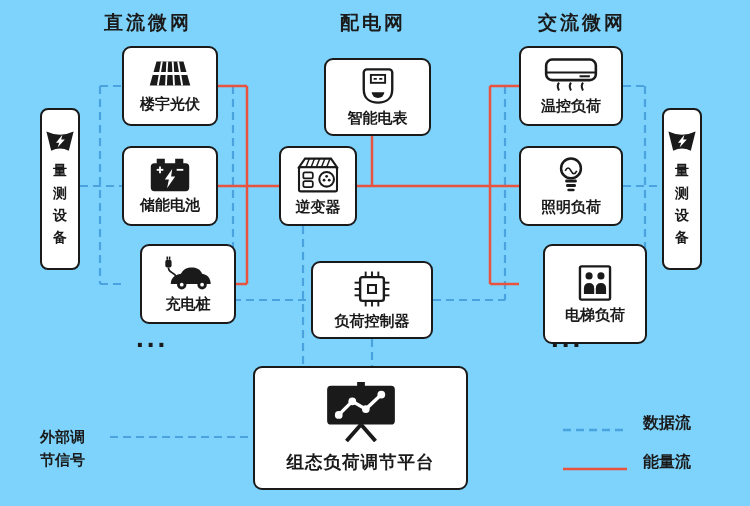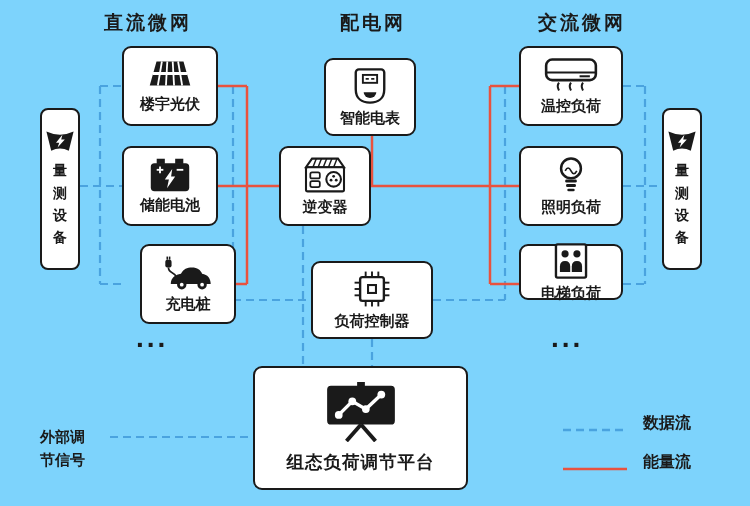--- a/index.html
+++ b/index.html
@@ -121,34 +121,34 @@
   <div class="node" style="left:40px;top:108px;width:40px;height:162px;border-radius:8px">
     <span class="ic">
       <svg width="32" height="26" viewBox="0 0 40 32">
         <path d="M3 3 Q20 11 37 3 L31 27 Q20 21 9 27 Z" fill="#1a1a1a"></path>
         <polygon points="23,7 15,17 19,17 17,23 26,13 21.5,13" fill="#fff"></polygon>
       </svg>
     </span>
     <span class="vlbl">量测设备</span>
   </div>
 
-  <div class="node" style="left:324px;top:58px;width:92px;height:78px">
+  <div class="node" style="left:324px;top:58px;width:107px;height:78px">
     <span class="ic">
       <svg width="38" height="38" viewBox="0 0 48 48">
         <path d="M10 3 h28 a4 4 0 0 1 4 4 v21 c0 12 -8 17 -18 17 c-10 0 -18 -5 -18 -17 v-21 a4 4 0 0 1 4 -4 z" fill="#fff" stroke="#1a1a1a" stroke-width="3"></path>
         <rect x="15" y="10" width="18" height="10" fill="none" stroke="#1a1a1a" stroke-width="2.4"></rect>
         <line x1="18.5" y1="15" x2="22.5" y2="15" stroke="#1a1a1a" stroke-width="2.2"></line>
         <line x1="25.5" y1="15" x2="29.5" y2="15" stroke="#1a1a1a" stroke-width="2.2"></line>
         <path d="M16 32 a8 7 0 0 0 16 0 z" fill="#1a1a1a"></path>
       </svg>
     </span>
     <span class="lbl">智能电表</span>
   </div>
 
-  <div class="node" style="left:279px;top:146px;width:92px;height:80px">
+  <div class="node" style="left:279px;top:146px;width:78px;height:80px">
     <span class="ic">
       <svg width="50" height="38" viewBox="0 0 56 44">
         <polygon points="13,3 43,3 50,13 6,13" fill="#fff" stroke="#1a1a1a" stroke-width="2.4"></polygon>
         <g stroke="#1a1a1a" stroke-width="1.7">
           <line x1="18" y1="3" x2="14" y2="13"></line>
             <line x1="24" y1="3" x2="20" y2="13"></line>
           <line x1="30" y1="3" x2="26" y2="13"></line>
             <line x1="36" y1="3" x2="32" y2="13"></line>
           <line x1="42" y1="3" x2="38" y2="13"></line>
         </g>
@@ -227,21 +227,21 @@
         <circle cx="20" cy="15" r="12" fill="#fff" stroke="#1a1a1a" stroke-width="3"></circle>
         <path d="M13 18 q3.5 -7 7 0 q3.5 7 7 0" fill="none" stroke="#1a1a1a" stroke-width="2"></path>
         <rect x="13" y="28.5" width="14" height="3.6" rx="1.6" fill="#1a1a1a"></rect>
         <rect x="14" y="34" width="12" height="3.6" rx="1.6" fill="#1a1a1a"></rect>
         <rect x="15.5" y="39.5" width="9" height="3.2" rx="1.6" fill="#1a1a1a"></rect>
       </svg>
     </span>
     <span class="lbl">照明负荷</span>
   </div>
 
-  <div class="node" style="left:519px;top:244px;width:104px;height:56px">
+  <div class="node" style="left:543px;top:244px;width:104px;height:100px">
     <span class="ic">
       <svg width="36" height="38" viewBox="0 0 44 48">
         <rect x="3" y="3" width="38" height="42" rx="2" fill="#fff" stroke="#1a1a1a" stroke-width="3"></rect>
         <circle cx="14.5" cy="15" r="4.5" fill="#1a1a1a"></circle>
         <path d="M8 38 v-7 q0 -7 6.5 -7 q6.5 0 6.5 7 v7 z" fill="#1a1a1a"></path>
         <circle cx="29.5" cy="15" r="4.5" fill="#1a1a1a"></circle>
         <path d="M23 38 v-7 q0 -7 6.5 -7 q6.5 0 6.5 7 v7 z" fill="#1a1a1a"></path>
       </svg>
     </span>
     <span class="lbl">电梯负荷</span>

